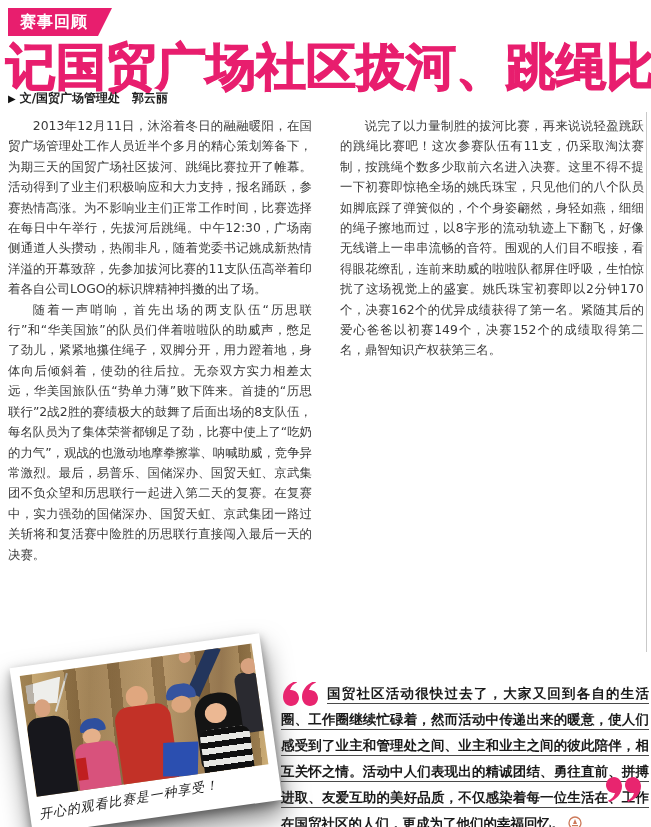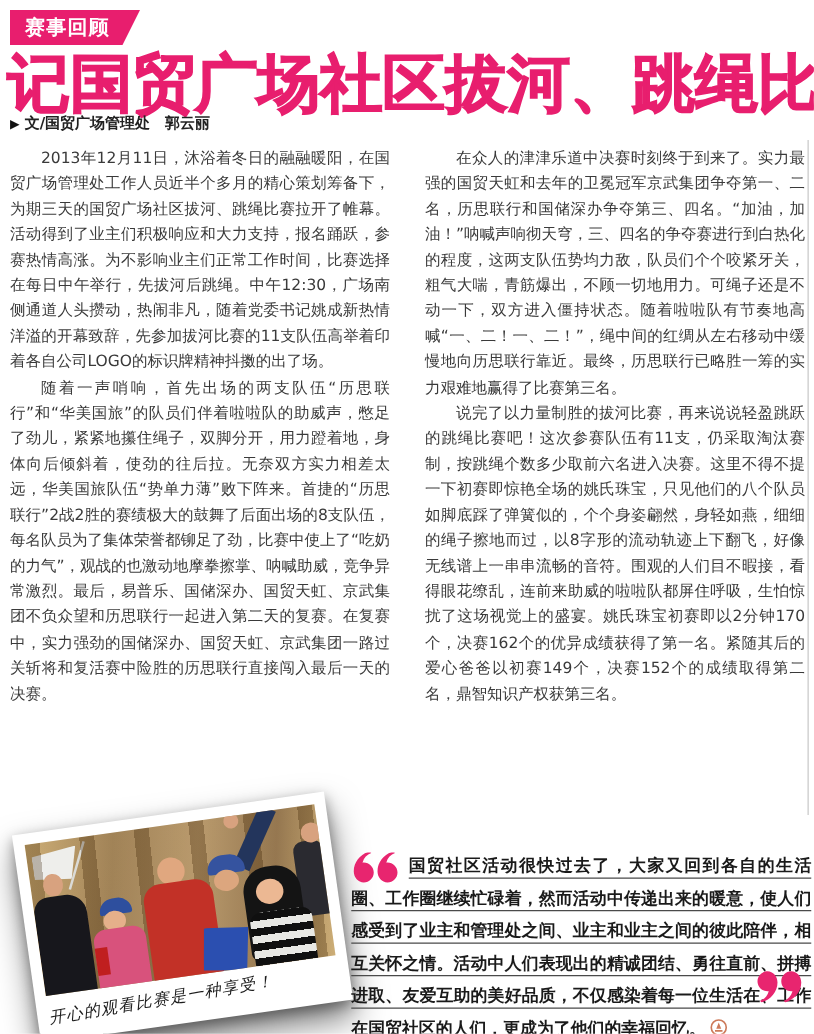--- a/index.html
+++ b/index.html
@@ -93,21 +93,20 @@
   <div class="byline">
     <span class="tri">▶</span><span>文/国贸广场管理处　郭云丽</span>
   </div>
 
   <div class="columns">
     <div class="col">
       <p>2013年12月11日，沐浴着冬日的融融暖阳，在国贸广场管理处工作人员近半个多月的精心策划筹备下，为期三天的国贸广场社区拔河、跳绳比赛拉开了帷幕。活动得到了业主们积极响应和大力支持，报名踊跃，参赛热情高涨。为不影响业主们正常工作时间，比赛选择在每日中午举行，先拔河后跳绳。中午12:30，广场南侧通道人头攒动，热闹非凡，随着党委书记姚成新热情洋溢的开幕致辞，先参加拔河比赛的11支队伍高举着印着各自公司LOGO的标识牌精神抖擞的出了场。</p>
       <p>随着一声哨响，首先出场的两支队伍“历思联行”和“华美国旅”的队员们伴着啦啦队的助威声，憋足了劲儿，紧紧地攥住绳子，双脚分开，用力蹬着地，身体向后倾斜着，使劲的往后拉。无奈双方实力相差太远，华美国旅队伍“势单力薄”败下阵来。首捷的“历思联行”2战2胜的赛绩极大的鼓舞了后面出场的8支队伍，每名队员为了集体荣誉都铆足了劲，比赛中使上了“吃奶的力气”，观战的也激动地摩拳擦掌、呐喊助威，竞争异常激烈。最后，易普乐、国储深办、国贸天虹、京武集团不负众望和历思联行一起进入第二天的复赛。在复赛中，实力强劲的国储深办、国贸天虹、京武集团一路过关斩将和复活赛中险胜的历思联行直接闯入最后一天的决赛。</p>
     </div>
     <div class="col">
-      <p>在众人的津津乐道中决赛时刻终于到来了。实力最强的国贸天虹和去年的卫冕冠军京武集团争夺第一、二名，历思联行和国储深办争夺第三、四名。“加油，加油！”呐喊声响彻天穹，三、四名的争夺赛进行到白热化的程度，这两支队伍势均力敌，队员们个个咬紧牙关，粗气大喘，青筋爆出，不顾一切地用力。可绳子还是不动一下，双方进入僵持状态。随着啦啦队有节奏地高喊“一、二！一、二！”，绳中间的红绸从左右移动中缓慢地向历思联行靠近。最终，历思联行已略胜一筹的实力艰难地赢得了比赛第三名。</p>
       <p>说完了以力量制胜的拔河比赛，再来说说轻盈跳跃的跳绳比赛吧！这次参赛队伍有11支，仍采取淘汰赛制，按跳绳个数多少取前六名进入决赛。这里不得不提一下初赛即惊艳全场的姚氏珠宝，只见他们的八个队员如脚底踩了弹簧似的，个个身姿翩然，身轻如燕，细细的绳子擦地而过，以8字形的流动轨迹上下翻飞，好像无线谱上一串串流畅的音符。围观的人们目不暇接，看得眼花缭乱，连前来助威的啦啦队都屏住呼吸，生怕惊扰了这场视觉上的盛宴。姚氏珠宝初赛即以2分钟170个，决赛162个的优异成绩获得了第一名。紧随其后的爱心爸爸以初赛149个，决赛152个的成绩取得第二名，鼎智知识产权获第三名。</p>
     </div>
   </div>
 
   <div class="vline"></div>
 
   <div class="photo">
     <div class="ph-img">
       <div class="blob flag"></div>
       <div class="blob pole"></div>

